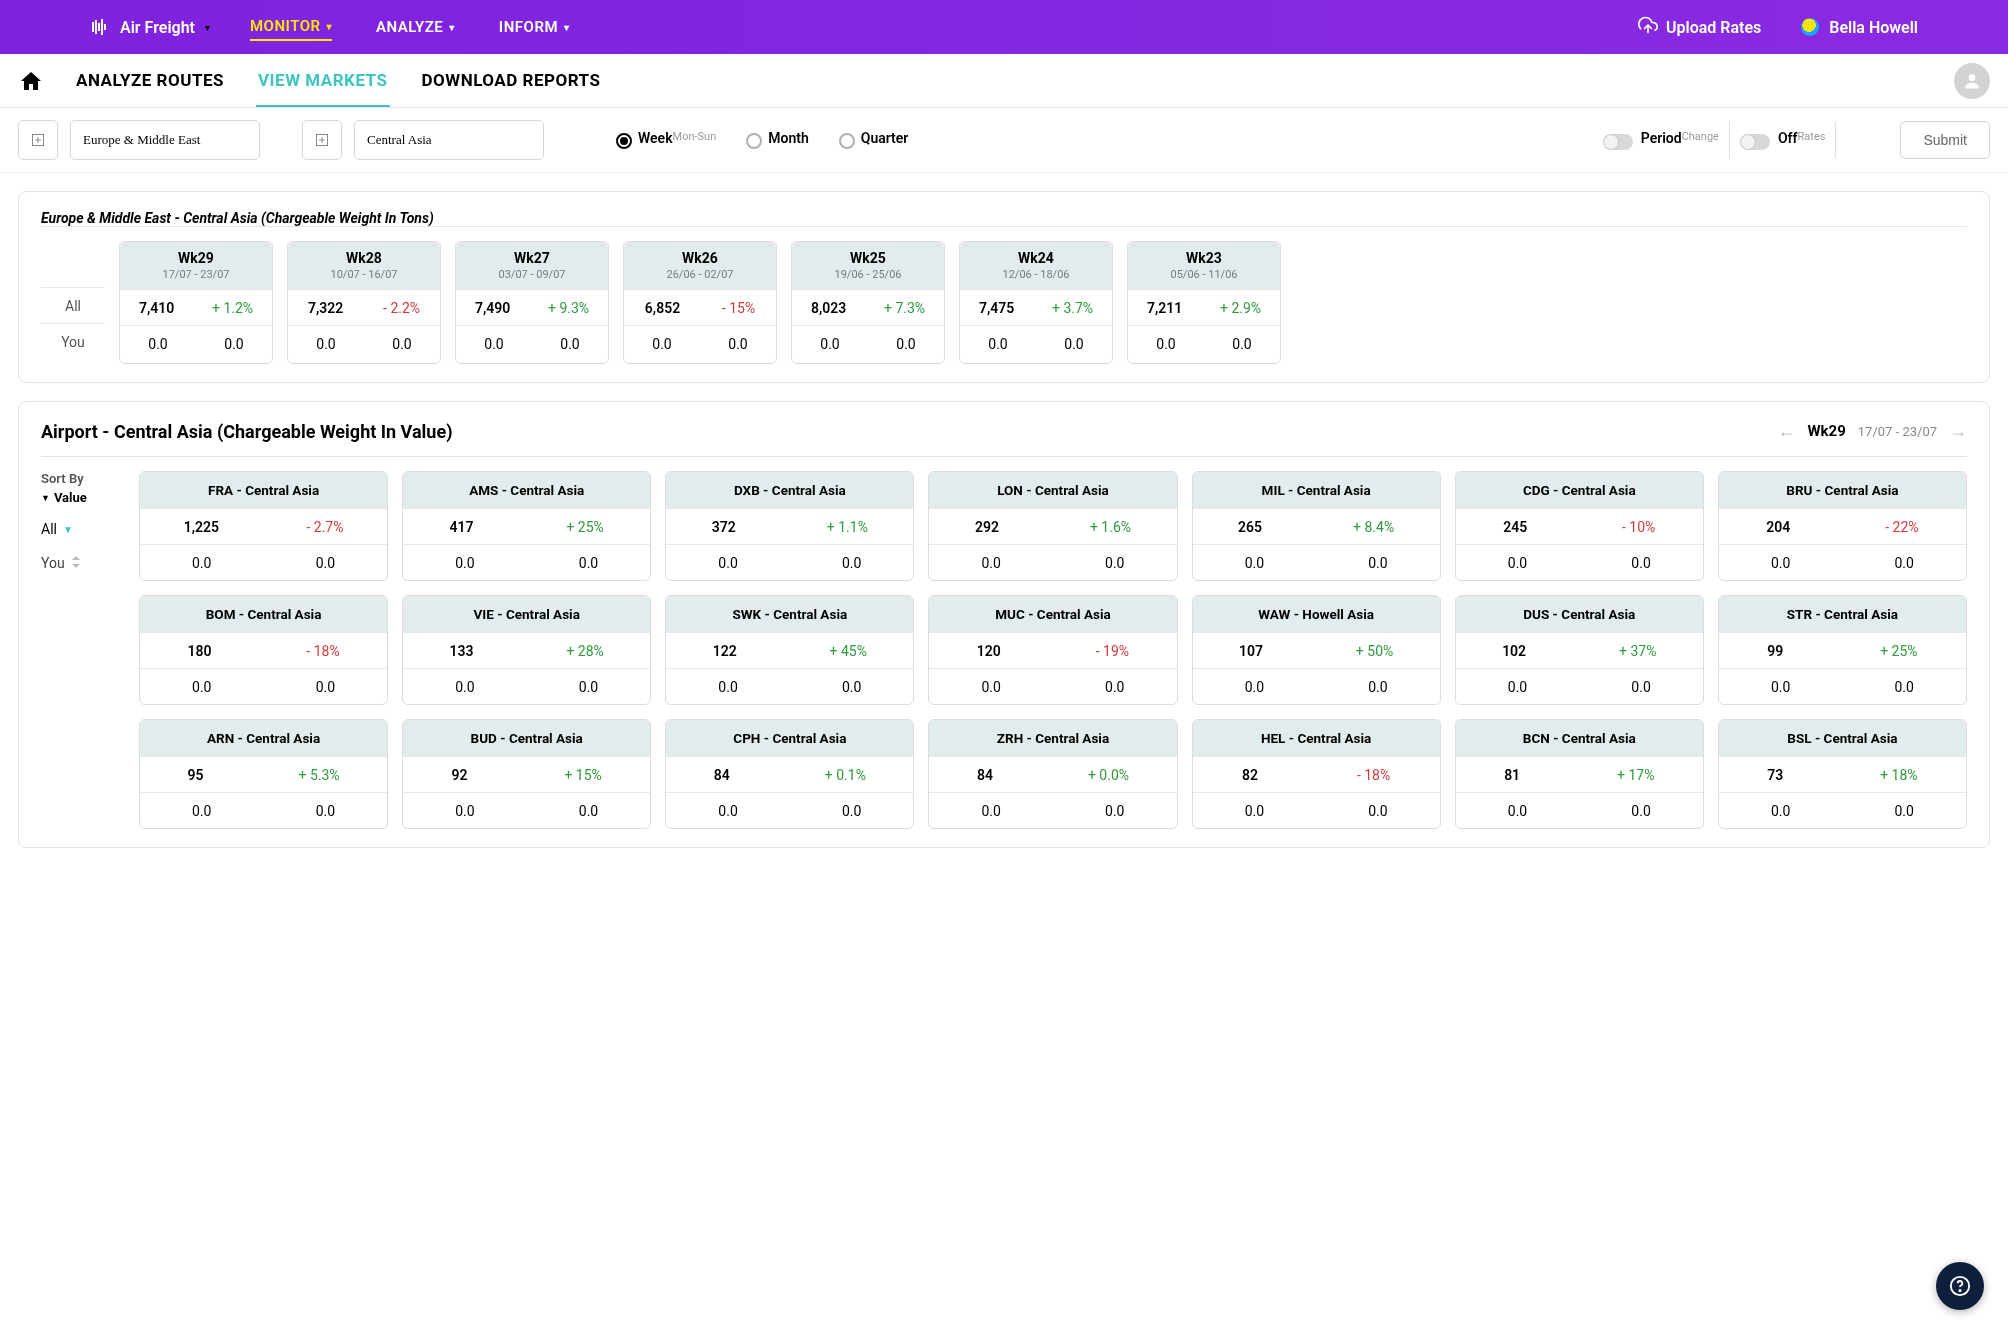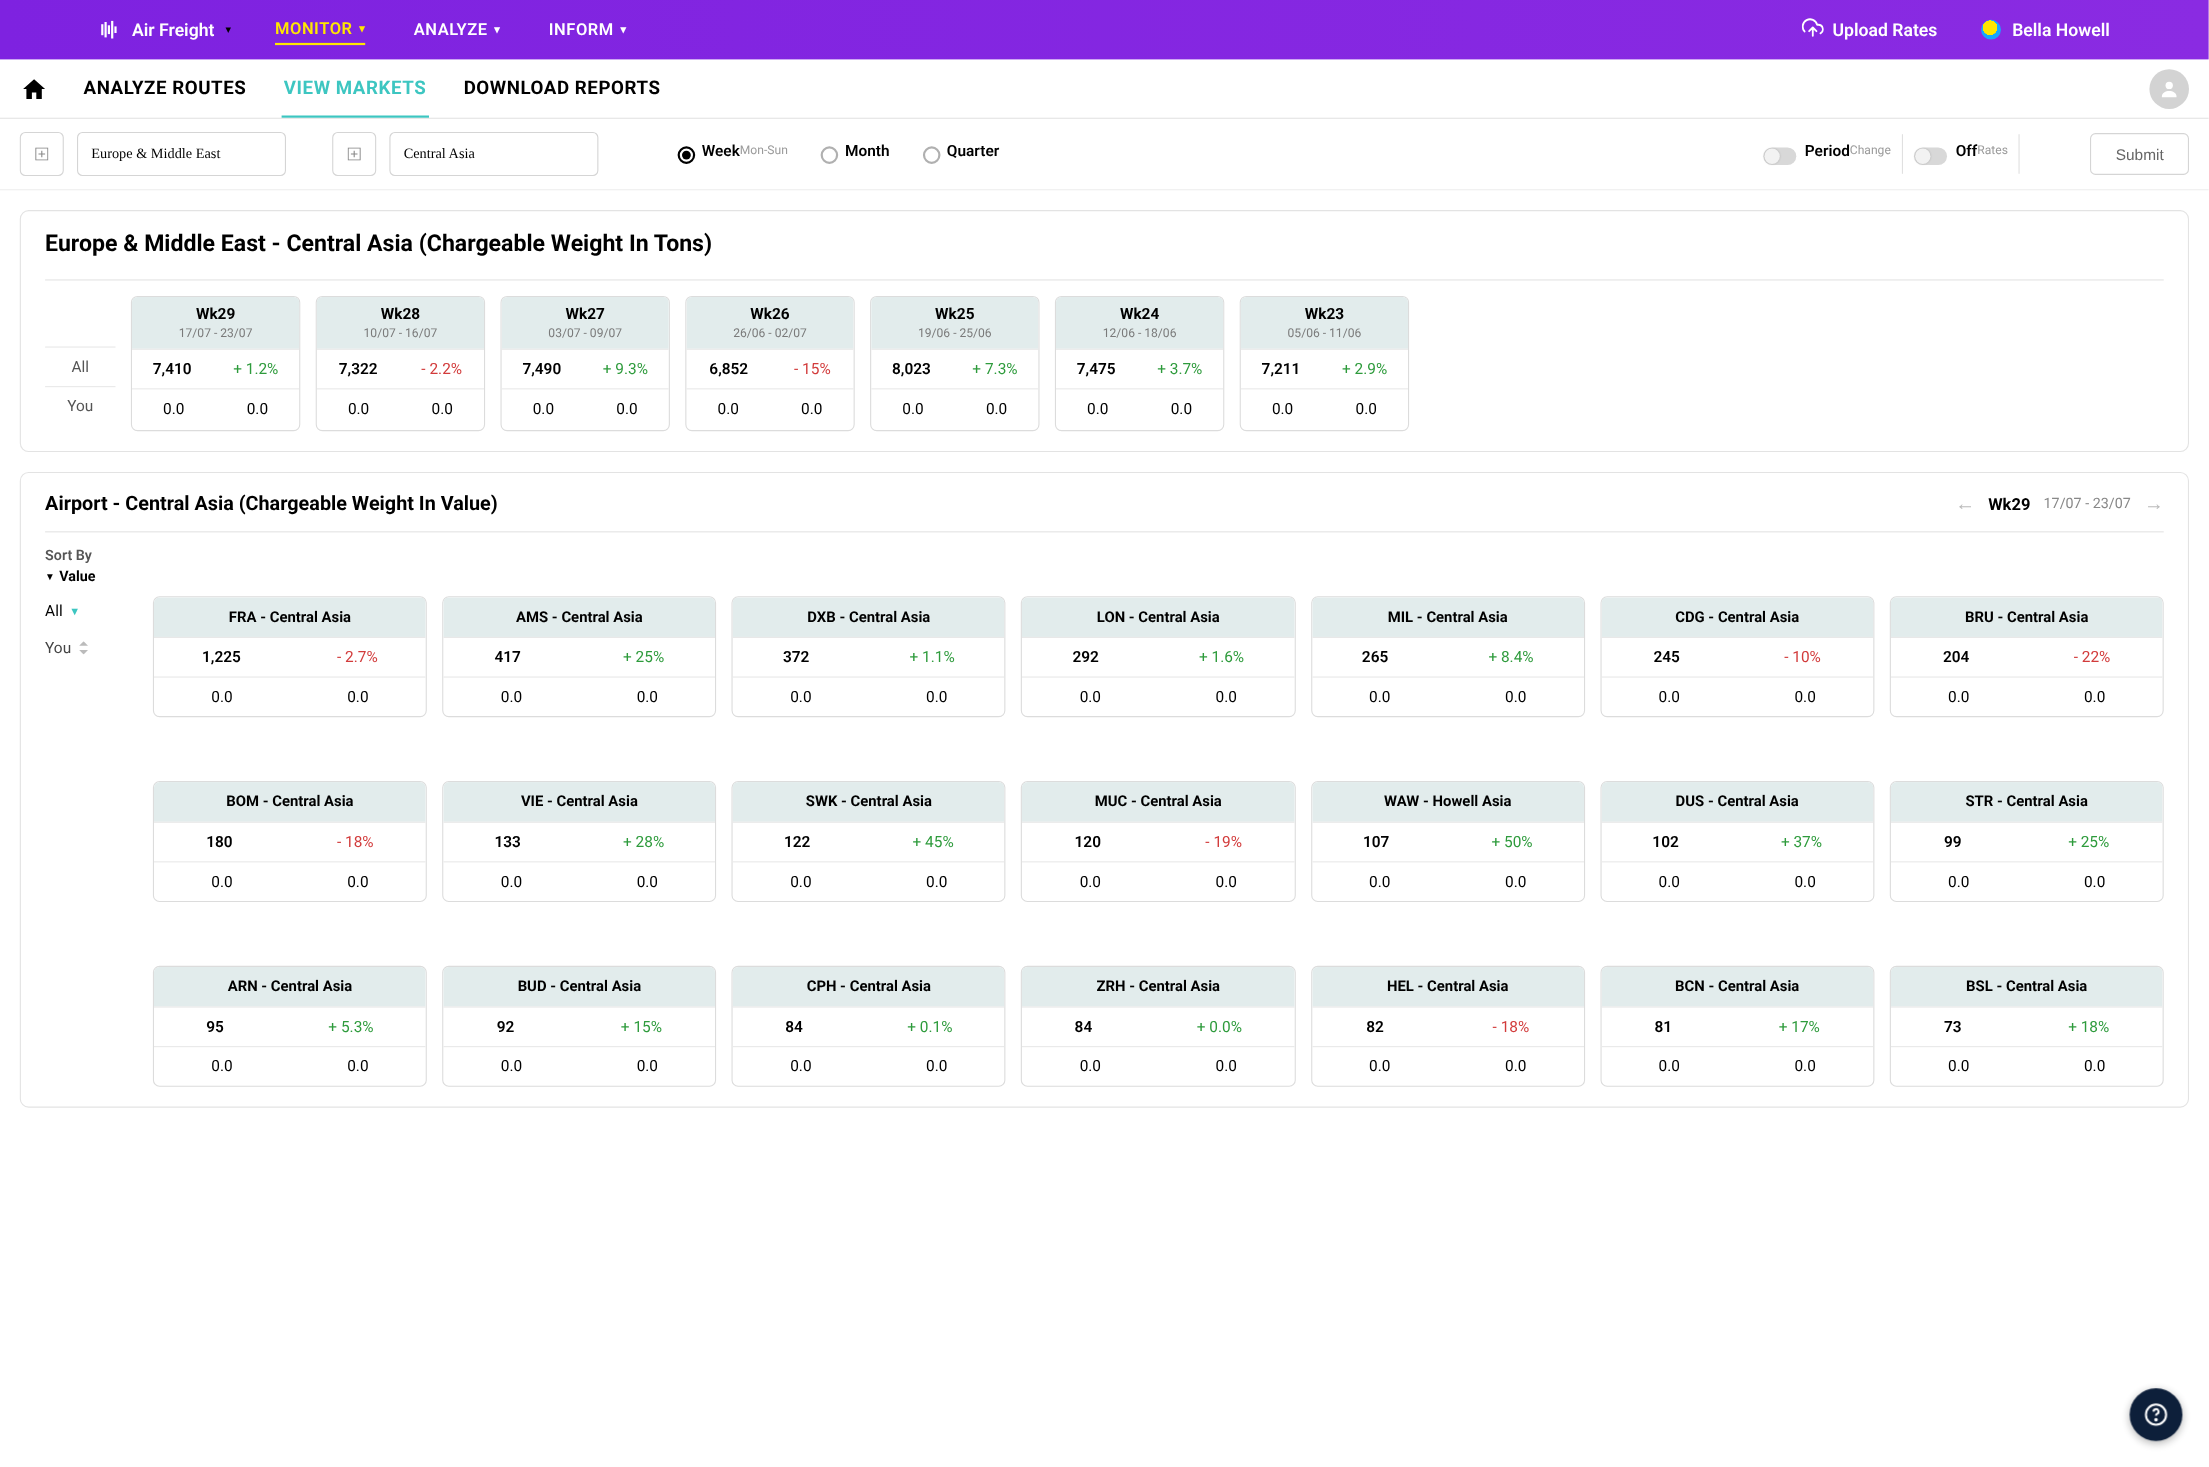--- a/index.html
+++ b/index.html
@@ -37,21 +37,21 @@
 .radio-sub { font-size: 11px; color: #9a9a9a; }
 .spacer { flex: 1; }
 .toggle-group { display: flex; align-items: flex-start; gap: 8px; cursor: pointer; }
 .toggle-pill { width: 30px; height: 16px; border-radius: 10px; background: #d8d8d8; position: relative; margin-top:3px;}
 .toggle-knob { position: absolute; left: 1px; top: 1px; width: 14px; height: 14px; background: #f2f2f2; border-radius: 50%; box-shadow: 0 0 2px rgba(0,0,0,0.2); }
 .vdiv { width: 1px; height: 36px; background: #e0e0e0; margin: 0 10px; }
 .submit-btn { height: 38px; padding: 0 22px; border: 1px solid #d5d5d5; border-radius: 5px; background: #fff; color: #666; cursor: pointer; font-size: 14px; }
 
 .content { padding: 18px; }
 .panel { border: 1px solid #e3e3e3; border-radius: 8px; padding: 18px 22px; margin-bottom: 18px; }
-.panel-title { font-size: 21px; font-weight: 700; margin-bottom: 20px; }
+.panel-title { font-size: 14px; font-weight: 700; margin-bottom: 0; font-style: italic; }
 .title-divider { height:1px; background:#e3e3e3; margin-bottom: 14px; }
 
 .week-row { display: flex; align-items: stretch; gap: 14px; }
 .row-labels { width: 64px; display: flex; flex-direction: column; justify-content: flex-end; padding-bottom: 5px; }
 .row-labels .lbl { height: 36px; display: flex; align-items: center; justify-content: center; font-size: 14px; color: #555; border-top:1px solid #e8e8e8; }
 .row-labels .lbl:first-child { border-top:none; }
 
 .tile { border: 1px solid #dcdcdc; border-radius: 6px; overflow: hidden; width: 154px; flex-shrink:0; }
 .tile-header { background: #e2ecec; text-align: center; padding: 8px 6px; }
 .tile-h1 { font-weight: 700; font-size: 14px; }
@@ -73,21 +73,21 @@
 .sort-col { width: 86px; flex-shrink:0; }
 .sort-title { font-size: 13px; font-weight: 600; color: #555; margin-bottom: 4px; }
 .sort-val { font-size: 13px; font-weight: 700; display: flex; align-items: center; gap: 4px; cursor: pointer; }
 .sort-triangle { font-size: 9px; }
 .all-sel { font-size: 14px; display: flex; align-items: center; gap: 6px; cursor: pointer; margin-top: 16px; }
 .all-sel .caret { color: #3dc6c1; font-size: 10px; }
 .you-row { font-size: 14px; display: flex; align-items: center; gap: 6px; margin-top: 18px; color:#444; }
 .you-row .sort-ic { color: #bbb; font-size: 11px; }
 
 .airport-grid { flex: 1; display: grid; grid-template-columns: repeat(7, 1fr); gap: 14px; }
-.atile { border: 1px solid #dcdcdc; border-radius: 6px; overflow: hidden; margin-top: 44px; }
+.atile { border: 1px solid #dcdcdc; border-radius: 6px; overflow: hidden; }
 .atile-header { background: #e2ecec; text-align: center; padding: 10px 6px; font-weight: 700; font-size: 13.5px; }
 .atile-row { display: flex; justify-content: space-around; align-items: center; height: 36px; border-top: 1px solid #e8e8e8; font-size: 14px; }
 
 .help-fab { position: fixed; right: 24px; bottom: 24px; width: 48px; height: 48px; border-radius: 50%; background: #0d1f3a; color: #fff; display: flex; align-items: center; justify-content: center; cursor: pointer; font-size: 20px; box-shadow: 0 2px 8px rgba(0,0,0,0.3); }
 </style>
 </head>
 <body>
 
 <div class="topbar">
   <div class="topbar-left">

